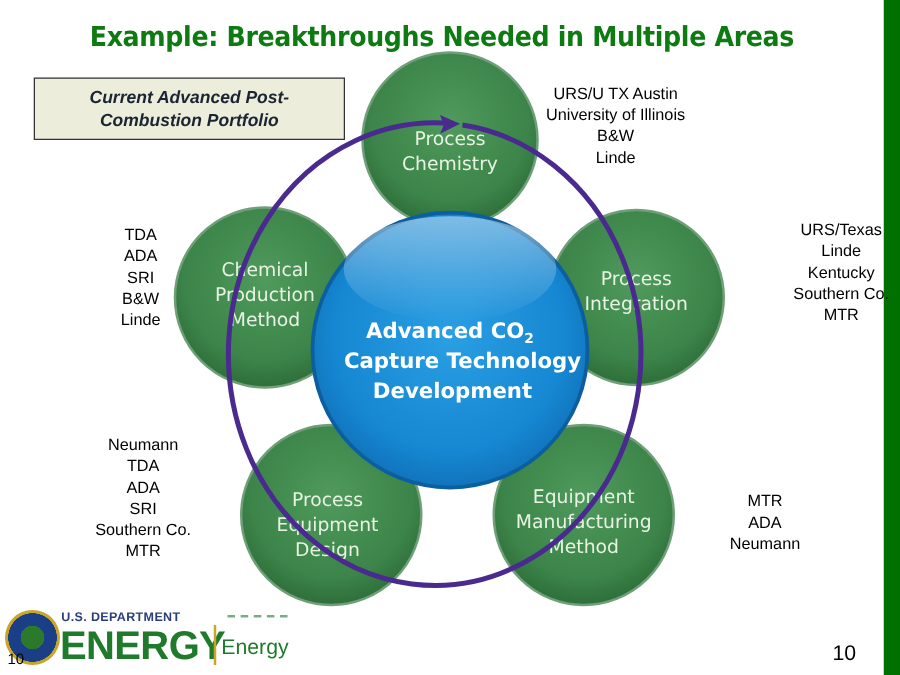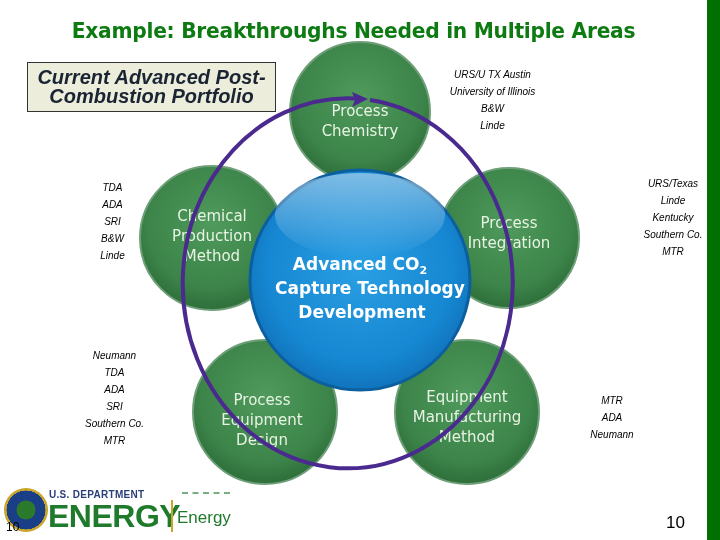--- a/index.html
+++ b/index.html
@@ -1,21 +1,21 @@
 <!DOCTYPE html>
 <html><head>
 <meta charset="utf-8">
 <style>
   html, body { margin:0; padding:0; }
   body { width:720px; height:540px; position:relative; overflow:hidden; background:#ffffff; font-family:"Liberation Sans", sans-serif; }
   .title { position:absolute; left:0; width:707px; top:18px; text-align:center; font-family:"DejaVu Sans", sans-serif; font-weight:bold; font-size:22px; color:#0e7a12; letter-spacing:-0.3px; transform:scaleX(0.92); transform-origin:center; }
   .right-bar { position:absolute; right:0; top:0; width:13px; height:540px; background:#007000; }
   .portfolio-box { position:absolute; left:27px; top:62px; width:247px; height:48px; background:#ededdb; border:1.5px solid #333; display:flex; align-items:center; justify-content:center; text-align:center; }
-  .portfolio-box span { font-weight:bold; font-style:italic; font-size:20px; line-height:19px; color:#1a2433; white-space:pre-line; }
-  .org-list { position:absolute; text-align:center; font-style:italic; font-size:10px; line-height:17px; color:#000; white-space:pre-line; }
+  .portfolio-box span { font-weight:bold; font-style:italic; font-size:14px; line-height:19px; color:#1a2433; white-space:pre-line; }
+  .org-list { position:absolute; text-align:center; font-size:13px; line-height:17px; color:#000; white-space:pre-line; }
   svg.diagram { position:absolute; left:0; top:0; }
   .node-label { font-family:"DejaVu Sans", sans-serif; fill:#e8f3e4; font-size:15px; text-anchor:middle; }
   .center-label { font-family:"DejaVu Sans", sans-serif; fill:#ffffff; font-weight:bold; font-size:17px; text-anchor:middle; }
   .doe-logo { position:absolute; left:4px; top:488px; width:44px; height:44px; border-radius:50%; background:radial-gradient(circle at 50% 50%, #2b7a2b 0 30%, #1b3f86 31% 62%, #c9a52a 63% 72%, #1b3f86 73% 100%); }
   .doe-dept { position:absolute; left:49px; top:489px; font-weight:bold; font-size:10px; color:#2a3e7a; letter-spacing:0.3px; }
   .doe-energy { position:absolute; left:48px; top:498px; font-weight:bold; font-size:32px; color:#1f7a2c; letter-spacing:-0.5px; }
   .doe-divider { position:absolute; left:171px; top:500px; width:2px; height:32px; background:#c9a52a; }
   .doe-sub { position:absolute; left:177px; top:508px; font-size:17px; color:#1f7a2c; }
   .doe-sub-top { position:absolute; left:182px; top:492px; width:48px; height:4px; border-top:2px dashed #1f7a2c; opacity:0.6; }
   .slide-num-left { position:absolute; left:6px; top:520px; font-size:12px; color:#000; }

